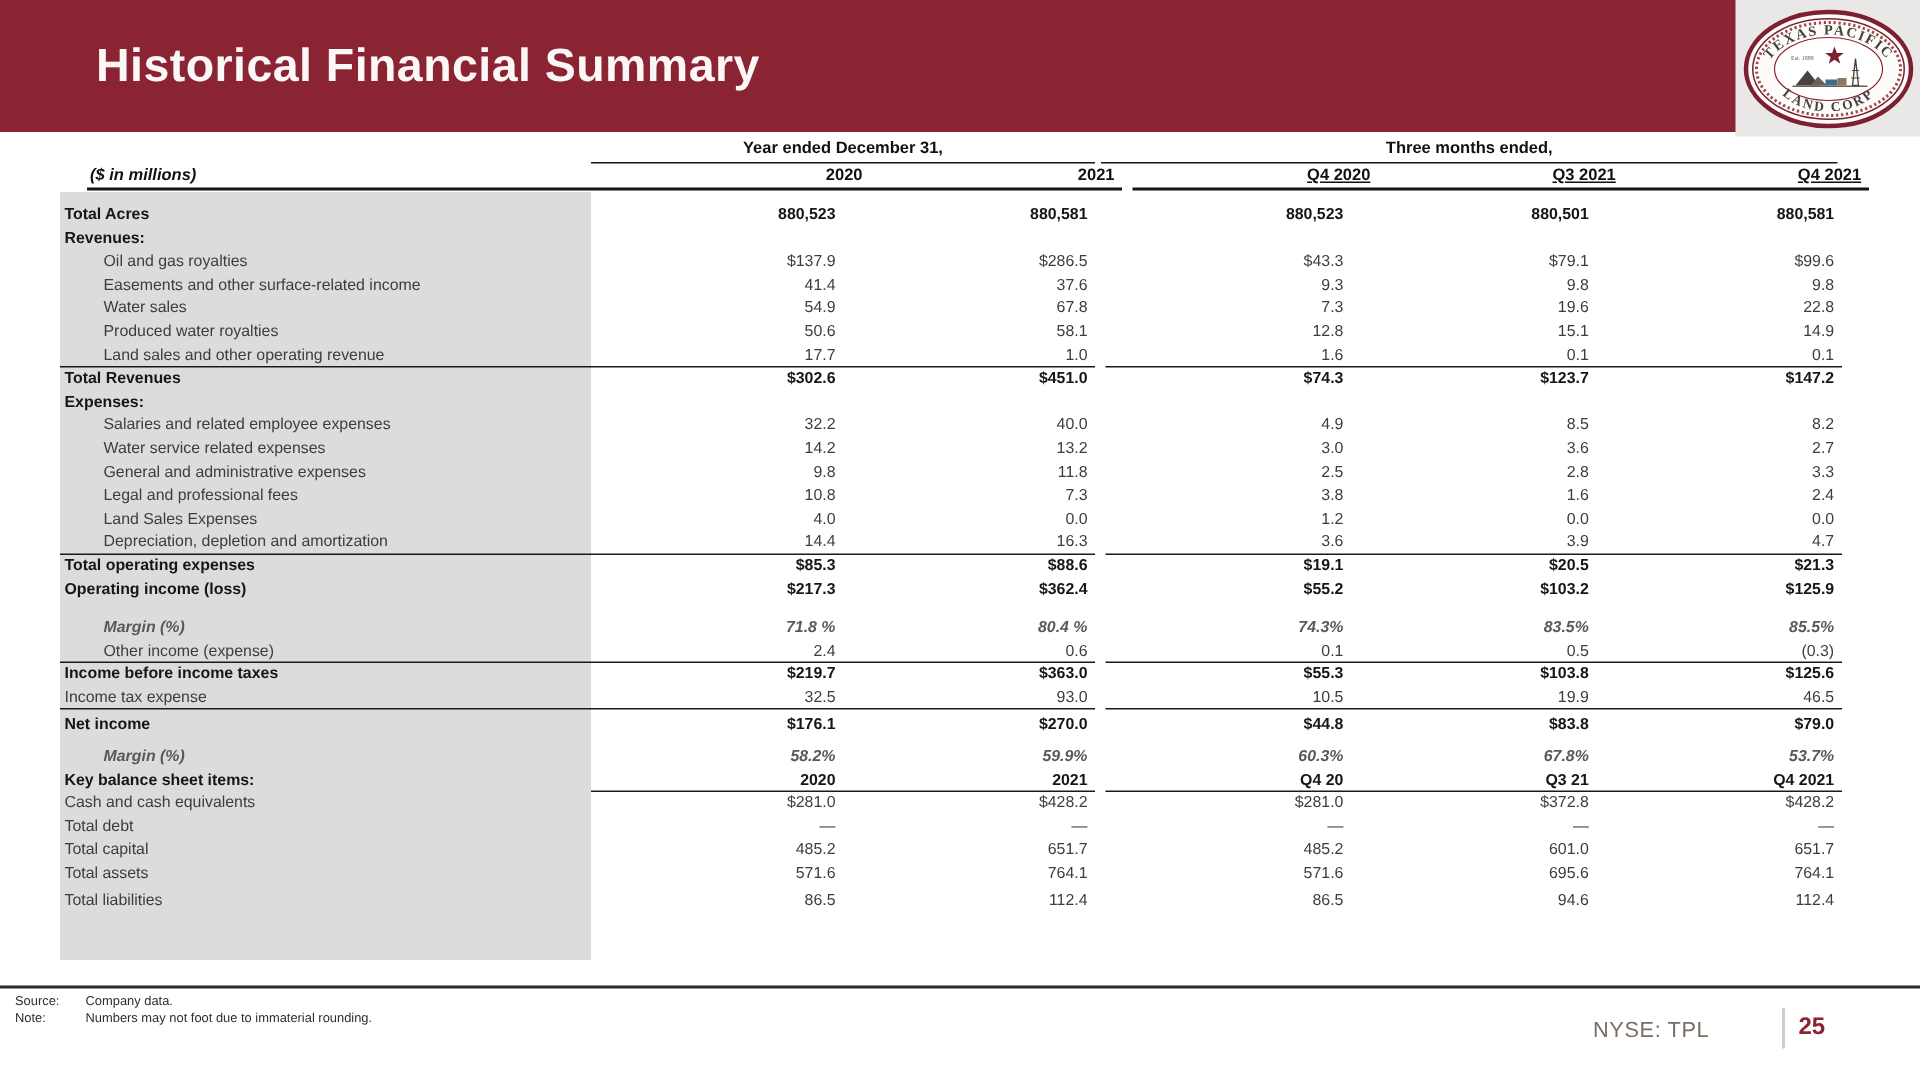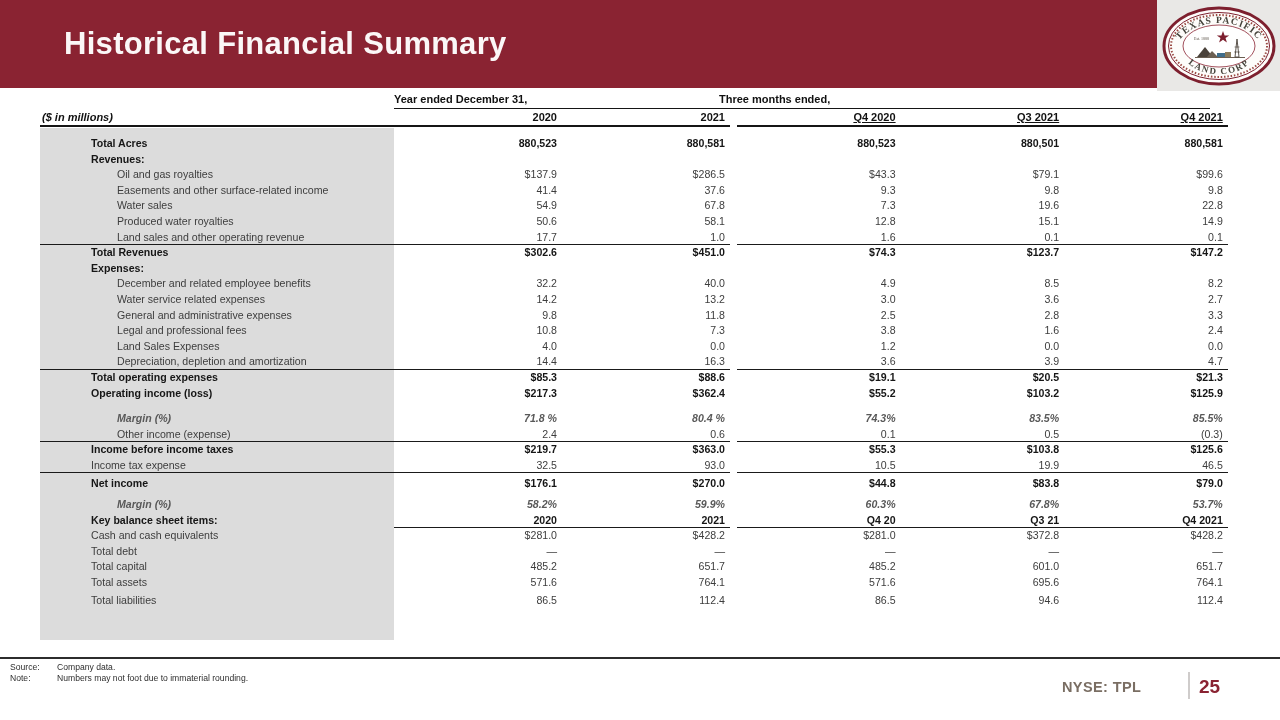--- a/index.html
+++ b/index.html
@@ -7,58 +7,58 @@
          font-family:"Liberation Sans",sans-serif;overflow:hidden;}
 
   
   .banner{position:absolute;left:0;top:0;width:1280px;height:88px;background:#8a2332;}
   .title{position:absolute;left:28px;top:50%;transform:translateY(-50%);
          font-size:31px;font-weight:bold;color:#fbf7f7;letter-spacing:.3px;white-space:nowrap;margin-left:36px;}
   .logo-box{position:absolute;right:0;top:0;width:123px;height:91px;background:#e9e8e6;
             display:flex;align-items:center;justify-content:center;}
 
   
-  .grp-hdr{position:absolute;top:93px;height:14px;font-weight:bold;
+  .grp-hdr{position:absolute;top:93px;height:14px;text-align:center;font-weight:bold;
            font-size:11px;color:#111;border-bottom:1.5px solid #151515;padding-bottom:1px;}
   .grp-years{left:394px;width:336px;}
-  .grp-qtrs{left:719px;width:491px;}
-  .col-hdr{position:absolute;left:40px;top:111px;width:1188px;display:flex;
+  .grp-qtrs{left:734px;width:491px;}
+  .col-hdr{position:absolute;left:58px;top:111px;width:1188px;display:flex;
            font-size:11px;font-weight:bold;color:#111;}
   .col-hdr .w1{display:flex;width:690px;border-bottom:2px solid #151515;padding-bottom:2px;}
   .col-hdr .w2{display:flex;width:491px;border-bottom:2px solid #151515;padding-bottom:0;text-decoration:underline;}
   .col-hdr .units{width:354px;font-style:italic;padding-left:2px;box-sizing:border-box;}
   .col-hdr .yc{width:168px;text-align:right;padding-right:5px;box-sizing:border-box;}
   .col-hdr .qc{width:163.6px;text-align:right;padding-right:5px;box-sizing:border-box;}
   .hgap{width:7px;}
 
   
   .underlay{position:absolute;left:40px;top:128px;width:354px;height:512px;background:#dcdcdc;}
   .tbody{position:absolute;left:40px;top:128px;width:1188px;padding-top:8px;}
   .row{display:flex;height:15.6px;line-height:15.6px;font-size:10.6px;color:#3d3d3d;}
   .row .g1{display:flex;width:690px;box-sizing:border-box;}
-  .row .lbl{width:398px;padding-left:3px;box-sizing:border-box;white-space:nowrap;overflow:hidden;margin-left:48px;}
+  .row .lbl{width:398px;padding-left:3px;box-sizing:border-box;white-space:nowrap;overflow:hidden;}
   .row .nw{display:flex;width:336px;box-sizing:border-box;}
   .row .c{width:168px;text-align:right;padding-right:5px;box-sizing:border-box;white-space:nowrap;}
   .row .g2{display:flex;width:491px;box-sizing:border-box;}
   .row .g2 .c{width:163.6px;}
   .row.bold{font-weight:700;color:#161616;}
   .row.ital{font-style:italic;color:#595959;font-weight:bold;}
   .row.ind .lbl{padding-left:29px;}
   .row.rule-full .g1,.row.rule-full .g2{border-bottom:1.8px solid #1a1a1a;}
   .row.rule-nums .nw,.row.rule-nums .g2{border-bottom:1.8px solid #1a1a1a;}
 
   
   .footline{position:absolute;left:0;top:657px;width:1280px;height:2px;background:#2c2c2c;}
   .footnotes{position:absolute;left:10px;top:662px;font-size:8.6px;color:#2e2e2e;line-height:11px;}
   .fn-row{display:flex;}
   .fn-label{width:47px;}
-  .nyse{position:absolute;left:1062px;top:679px;font-size:14.5px;font-weight:bold;
+  .nyse{position:absolute;left:1062px;top:679px;font-size:14.5px;font-weight:normal;
         color:#7a6e63;letter-spacing:.4px;}
   .pgdiv{position:absolute;left:1188px;top:672px;width:1.5px;height:27px;background:#cfcccb;}
-  .pgnum{position:absolute;left:1199px;top:676px;font-size:19px;font-weight:bold;color:#8a2332;}
+  .pgnum{position:absolute;left:1199px;top:676px;font-size:16px;font-weight:bold;color:#8a2332;}
 </style>
 </head>
 <body>
 
 <div class="slide">
 
   <div class="banner">
     <div class="title">Historical Financial Summary</div>
   </div>
 
@@ -239,21 +239,21 @@
         </div>
         <div class="hgap"></div>
         <div class="g2">
           <div class="c"></div>
           <div class="c"></div>
           <div class="c"></div>
         </div>
       </div>
       <div class="row ind">
         <div class="g1">
-          <div class="lbl">December and related employee benefits</div>
+          <div class="lbl">Salaries and related employee expenses</div>
           <div class="nw">
             <div class="c">32.2</div>
             <div class="c">40.0</div>
           </div>
         </div>
         <div class="hgap"></div>
         <div class="g2">
           <div class="c">4.9</div>
           <div class="c">8.5</div>
           <div class="c">8.2</div>

